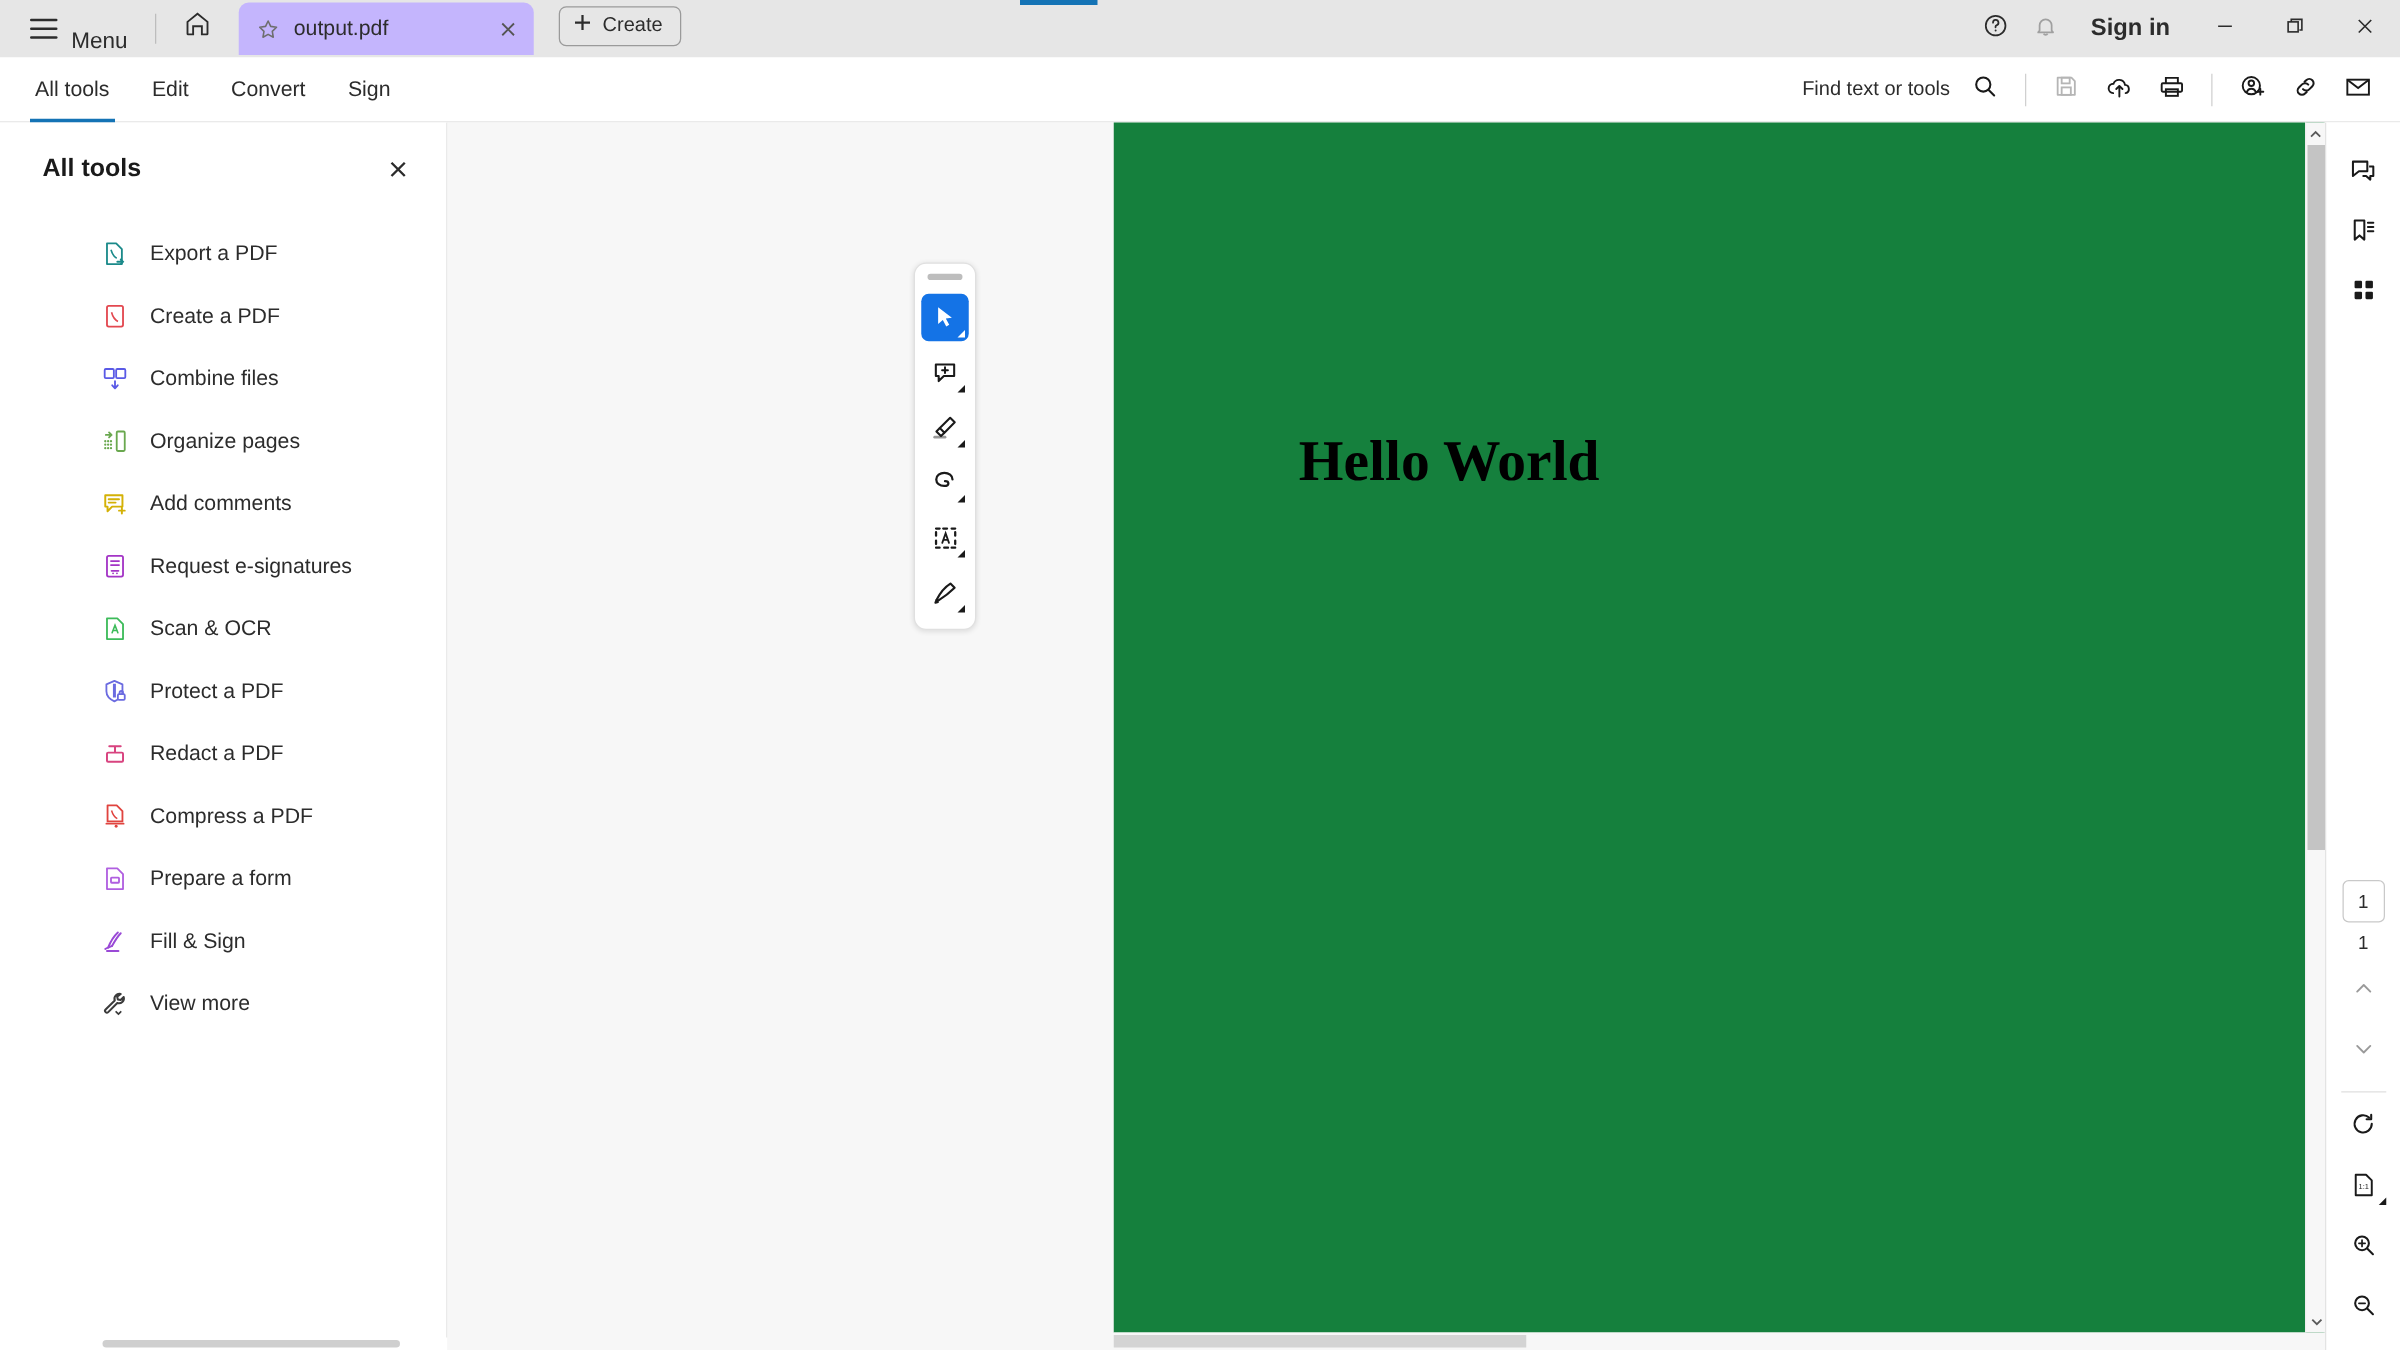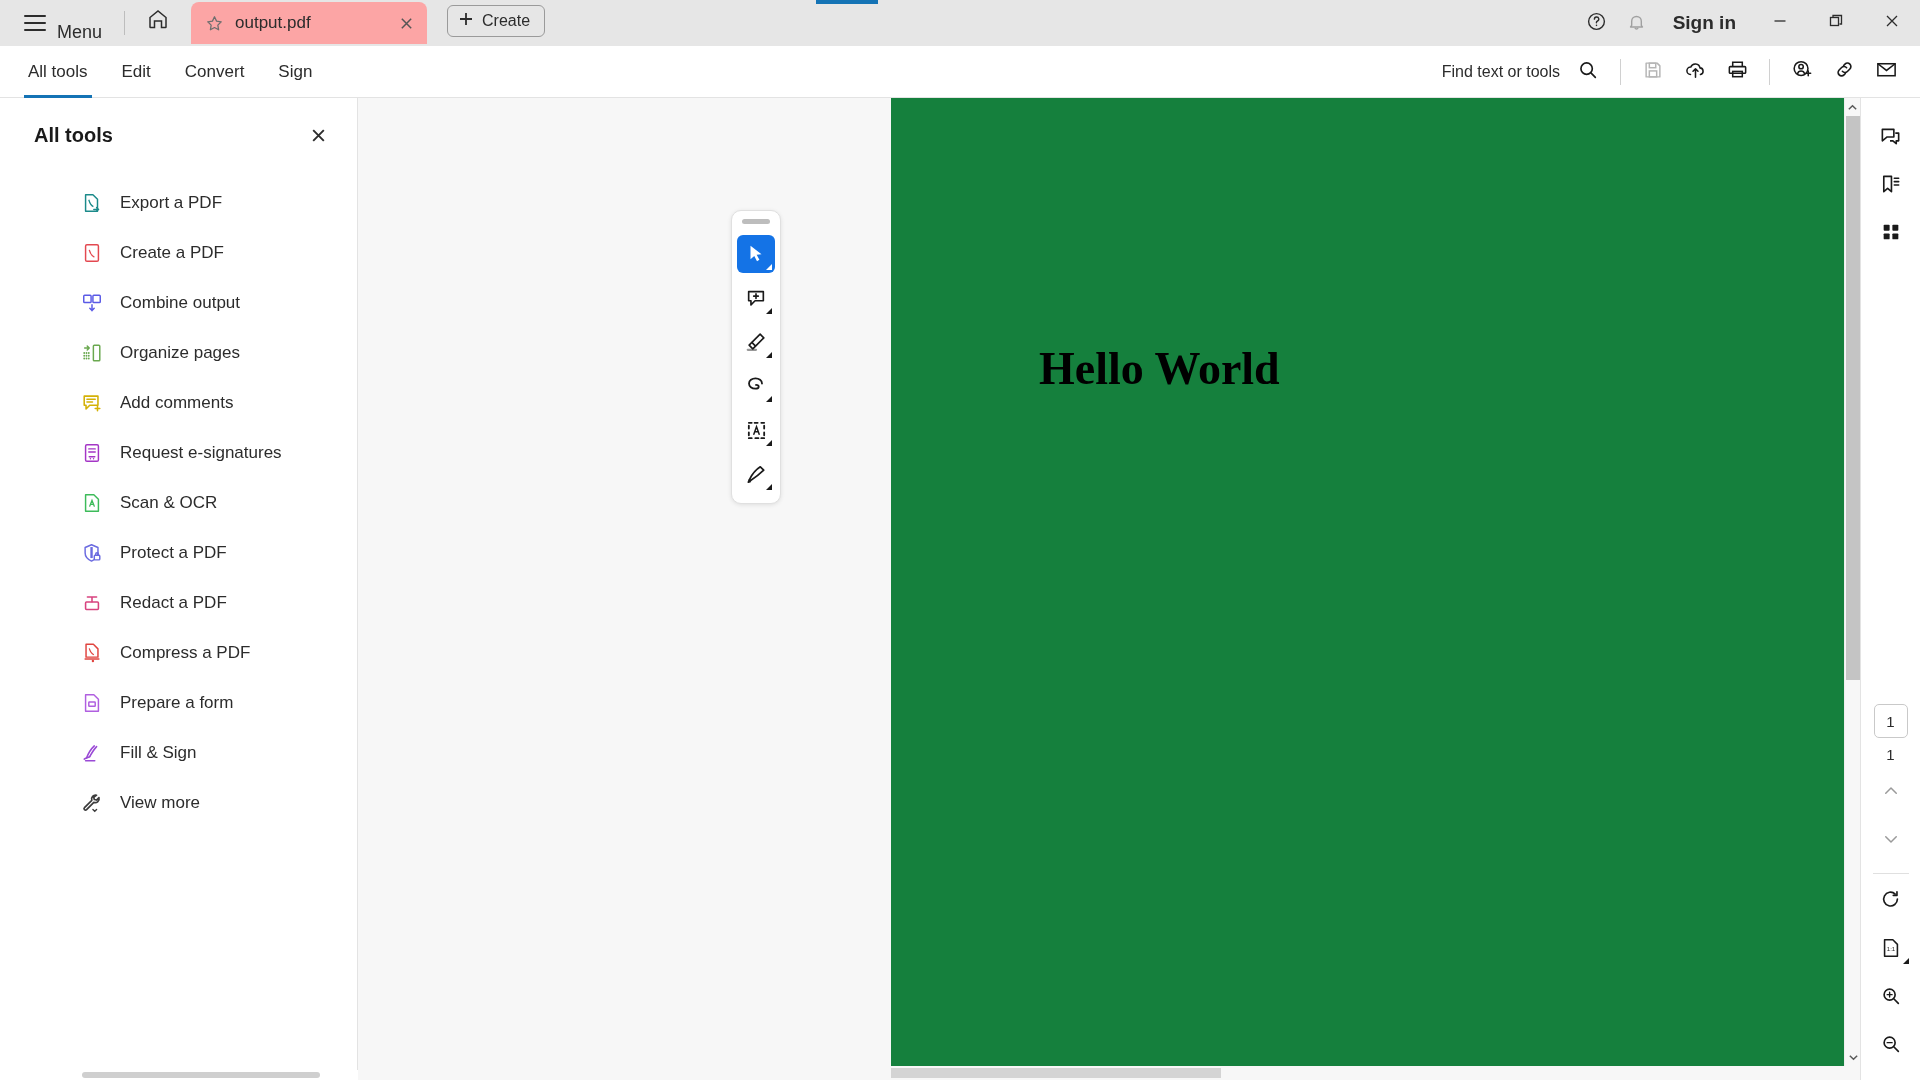--- a/index.html
+++ b/index.html
@@ -19,21 +19,21 @@
   }
   .tb-left { display:flex; align-items:center; height:46px; padding-left:14px; gap:4px; }
   .hamburger-btn { display:flex; align-items:center; gap:11px; padding:6px 10px; border-radius:4px; cursor:pointer; }
   .hamburger { width:22px; height:16px; display:flex; flex-direction:column; justify-content:space-between; }
   .hamburger i { display:block; height:2px; background:#2c2c2c; border-radius:1px; }
   .menu-label { font-size:18px; color:#2c2c2c;margin-top:19px; }
   .tb-divider { width:1px; height:24px; background:#bdbdbd; margin:0 10px 11px 8px; align-self:flex-end; }
   .home-btn { width:38px; height:38px; display:flex; align-items:center; justify-content:center; cursor:pointer; border-radius:4px; margin-bottom:4px;}
 
   .tab {
-    position:relative; height:42px; width:236px; background:#fca5a5; border-radius:8px 8px 0 0;
+    position:relative; height:42px; width:236px; background:#c4b5fd; border-radius:8px 8px 0 0;
     display:flex; align-items:center; padding:0 8px 0 14px; gap:10px; cursor:pointer;
     margin-left:10px;
   }
   .tab .star { flex:0 0 20px; display:flex; align-items:center; }
   .tab-title { font-size:17px; color:#2c2c2c; flex:1; white-space:nowrap; overflow:hidden; text-overflow:ellipsis;}
   .tab-close { width:26px; height:26px; display:flex; align-items:center; justify-content:center; border-radius:4px; cursor:pointer; }
 
   .create-btn {
     display:flex; align-items:center; gap:8px; height:32px; padding:0 14px 0 10px;
     border:1px solid #9a9a9a; border-radius:6px; background:transparent; cursor:pointer;
@@ -326,21 +326,21 @@
         </div>
 
         <div class="tool-item">
           <span class="tool-icon">
             <svg width="22" height="22" viewBox="0 0 24 24" fill="none" stroke="#5a5ae6" stroke-width="1.6">
               <rect x="3" y="3.5" width="8" height="8" rx="1"></rect>
               <rect x="13" y="3.5" width="8" height="8" rx="1"></rect>
               <path d="M12 14v6M12 20.3l-2.4-2.6M12 20.3l2.4-2.6" stroke-linecap="round"></path>
             </svg>
           </span>
-          <span class="tool-label">Combine output</span>
+          <span class="tool-label">Combine files</span>
         </div>
 
         <div class="tool-item">
           <span class="tool-icon">
             <svg width="22" height="22" viewBox="0 0 24 24" fill="none" stroke="#6aa84f" stroke-width="1.6">
               <rect x="13.5" y="3.5" width="7" height="17" rx="1"></rect>
               <path d="M4 6.5h5M9 6.5L6.8 4.3M9 6.5L6.8 8.7" stroke-linecap="round"></path>
               <path d="M3.5 12h.01M6 12h.01M8.5 12h.01M3.5 15h.01M6 15h.01M8.5 15h.01M3.5 18h.01M6 18h.01M8.5 18h.01" stroke-linecap="round" stroke-width="2"></path>
             </svg>
           </span>

